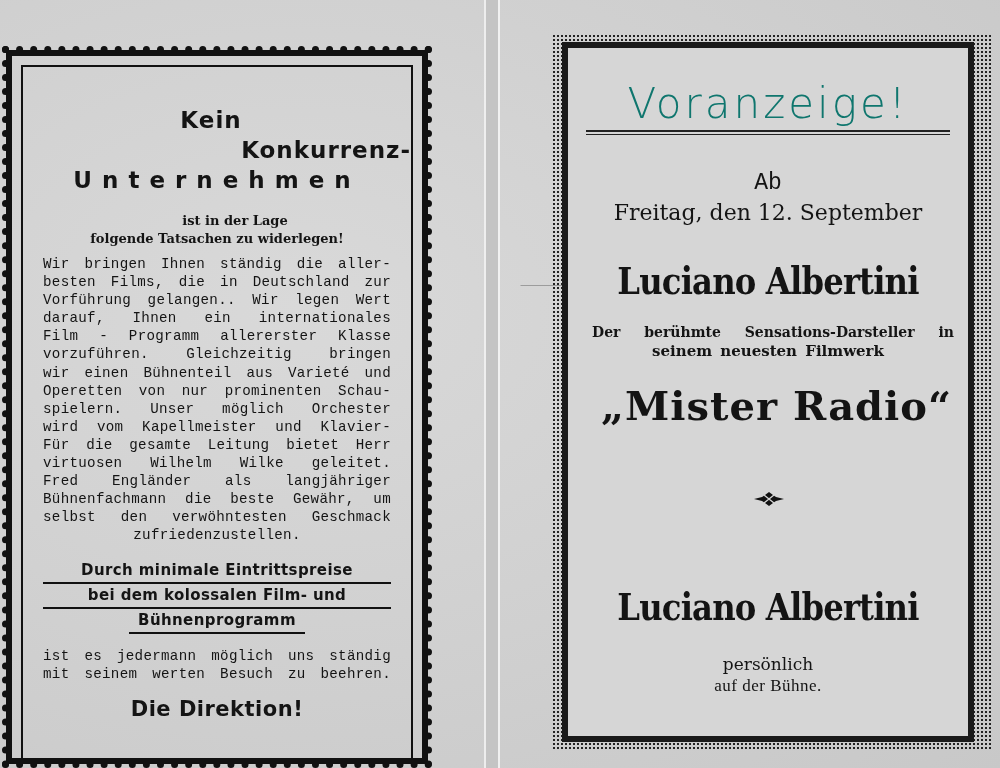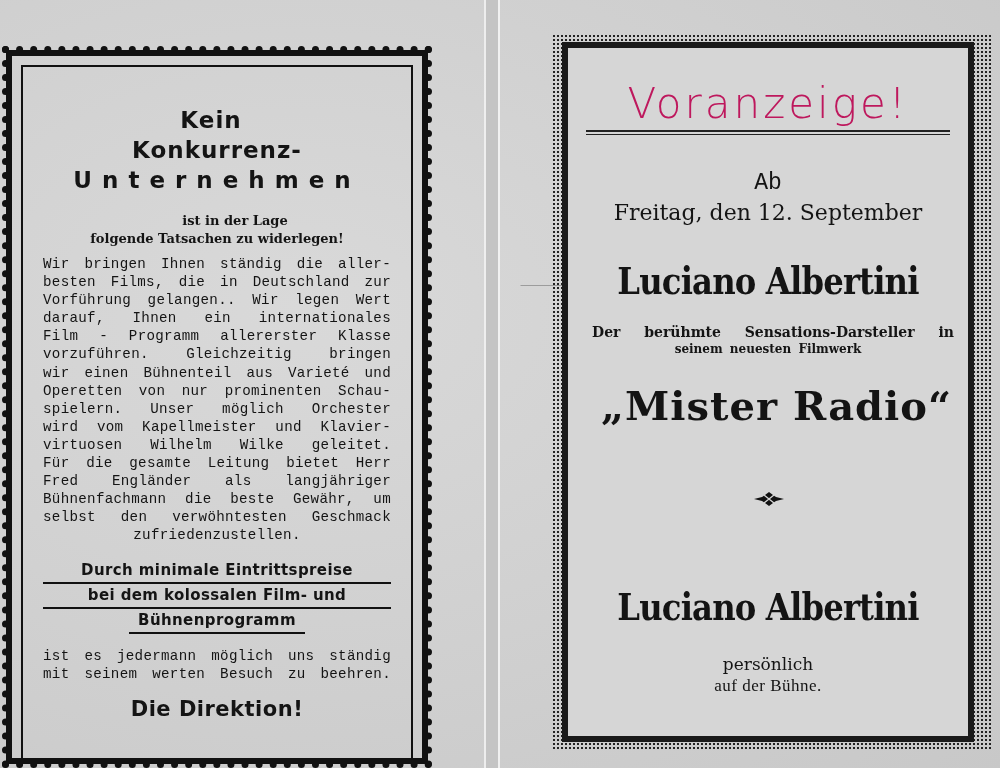--- a/index.html
+++ b/index.html
@@ -24,21 +24,21 @@
     box-sizing:border-box;
     border:7px dotted #111;
     outline:6px solid #111; outline-offset:-10px;
   }
   .left-inner {
     position:absolute; left:12px; top:12px; right:12px; bottom:0;
     border:2px solid #111; border-bottom:none;
     text-align:center;
   }
   .l-head1 { position:absolute; left:0; right:12px; top:40px; font-family:"DejaVu Sans", sans-serif; font-weight:bold; font-size:23px; letter-spacing:1px; }
-  .l-head2 { position:absolute; left:0; right:0; top:70px; font-family:"DejaVu Sans", sans-serif; font-weight:bold; font-size:23px; letter-spacing:1px; }
+  .l-head2 { position:absolute; left:0; right:0; top:70px; font-family:"DejaVu Sans", sans-serif; font-weight:bold; font-size:23px; letter-spacing:1px;text-align:right; }
   .l-head3 { position:absolute; left:0; right:0; top:100px; font-family:"DejaVu Sans", sans-serif; font-weight:bold; font-size:23px; letter-spacing:10px; }
   .l-sub1 { position:absolute; left:0; right:0; top:146px; font-family:"DejaVu Serif", serif; font-weight:bold; font-size:13px;margin-left:36px; }
   .l-sub2 { position:absolute; left:0; right:0; top:164px; font-family:"DejaVu Serif", serif; font-weight:bold; font-size:13px; }
   .l-body {
     position:absolute; left:20px; right:20px; top:188px;
     font-family:"Liberation Mono", monospace; font-size:14.2px; line-height:18.1px;
     text-align:justify; text-align-last:justify; letter-spacing:.3px;
   }
   .l-body .ln { display:block; white-space:nowrap; text-align-last:justify; }
   .l-body .ln.center { text-align:center; text-align-last:center; }
@@ -67,36 +67,36 @@
     opacity:1;
   }
   .right-frame {
     position:absolute; left:562px; top:42px; width:412px; height:700px;
     border:6px solid #1a1a1a; box-sizing:border-box;
     background:#d6d6d6;
   }
   .r-title {
     position:absolute; left:18px; right:18px; top:32px;
     font-family:"DejaVu Sans", sans-serif; font-weight:200; font-size:42px; letter-spacing:3px;
-    text-align:center; line-height:48px; color:#be185d;
+    text-align:center; line-height:48px; color:#0f766e;
     font-stretch:expanded;
   }
   .r-rule1 { position:absolute; left:18px; right:18px; top:82px; height:2px; background:#222; }
   .r-rule2 { position:absolute; left:18px; right:18px; top:86px; height:1px; background:#222; }
   .r-ab { position:absolute; left:0; right:0; top:122px; text-align:center; font-family:Liberation Mono, monospace; font-size:23px; }
   .r-date { position:absolute; left:0; right:0; top:152px; text-align:center; font-family:"DejaVu Serif", serif; font-size:22px; }
   .r-name {
     position:absolute; left:0; right:0; text-align:center;
     font-family:"DejaVu Serif", serif; font-weight:bold; font-size:38px;
     letter-spacing:-1px; transform:scaleX(.85);
   }
   .r-name1 { top:210px; }
   .r-name2 { top:536px; }
   .r-desc1 { position:absolute; left:24px; right:14px; top:276px; font-family:"DejaVu Serif", serif; font-weight:bold; font-size:14px; text-align:justify; text-align-last:justify; word-spacing:4px; }
-  .r-desc2 { position:absolute; left:0; right:0; top:294px; text-align:center; font-family:"DejaVu Serif", serif; font-weight:bold; font-size:12px; word-spacing:3px; }
+  .r-desc2 { position:absolute; left:0; right:0; top:294px; text-align:center; font-family:"DejaVu Serif", serif; font-weight:bold; font-size:15px; word-spacing:3px; }
   .r-film { position:absolute; left:0; right:0; top:334px; text-align:center; font-family:"DejaVu Serif", serif; font-weight:bold; font-size:40px; letter-spacing:1px;padding-left:17px; }
   .r-ornament { position:absolute; left:186px; top:444px; width:30px; height:14px; }
   .r-pers { position:absolute; left:0; right:0; top:606px; text-align:center; font-family:"DejaVu Serif", serif; font-size:17px; }
   .r-buehne { position:absolute; left:0; right:0; top:628px; text-align:center; font-family:Liberation Serif, serif; font-size:17px; letter-spacing:.5px; }
   .scribble { position:absolute; left:520px; top:285px; width:110px; height:80px; border:1px solid #777; border-color:#777 #777 transparent transparent; border-radius:0 60px 0 0; opacity:.6; }
 </style>
 </head>
 <body>
 
 <div class="paper"></div>
@@ -116,22 +116,22 @@
       <span class="ln">Wir bringen Ihnen ständig die aller-</span>
       <span class="ln">besten Films, die in Deutschland zur</span>
       <span class="ln">Vorführung gelangen.. Wir legen Wert</span>
       <span class="ln">darauf, Ihnen ein internationales</span>
       <span class="ln">Film - Programm allererster Klasse</span>
       <span class="ln">vorzuführen. Gleichzeitig bringen</span>
       <span class="ln">wir einen Bühnenteil aus Varieté und</span>
       <span class="ln">Operetten von nur prominenten Schau-</span>
       <span class="ln">spielern. Unser möglich Orchester</span>
       <span class="ln">wird vom Kapellmeister und Klavier-</span>
+      <span class="ln">Für die gesamte Leitung bietet Herr</span>
       <span class="ln">virtuosen Wilhelm Wilke geleitet.</span>
-      <span class="ln">Für die gesamte Leitung bietet Herr</span>
       <span class="ln">Fred Engländer als langjähriger</span>
       <span class="ln">Bühnenfachmann die beste Gewähr, um</span>
       <span class="ln">selbst den verwöhntesten Geschmack</span>
       <span class="ln center">zufriedenzustellen.</span>
     </div>
 
     <div class="l-bold l-bold1">Durch minimale Eintrittspreise</div>
     <div class="l-bold l-bold2">bei dem kolossalen Film- und</div>
     <div class="l-bold l-bold3">Bühnenprogramm</div>
 

